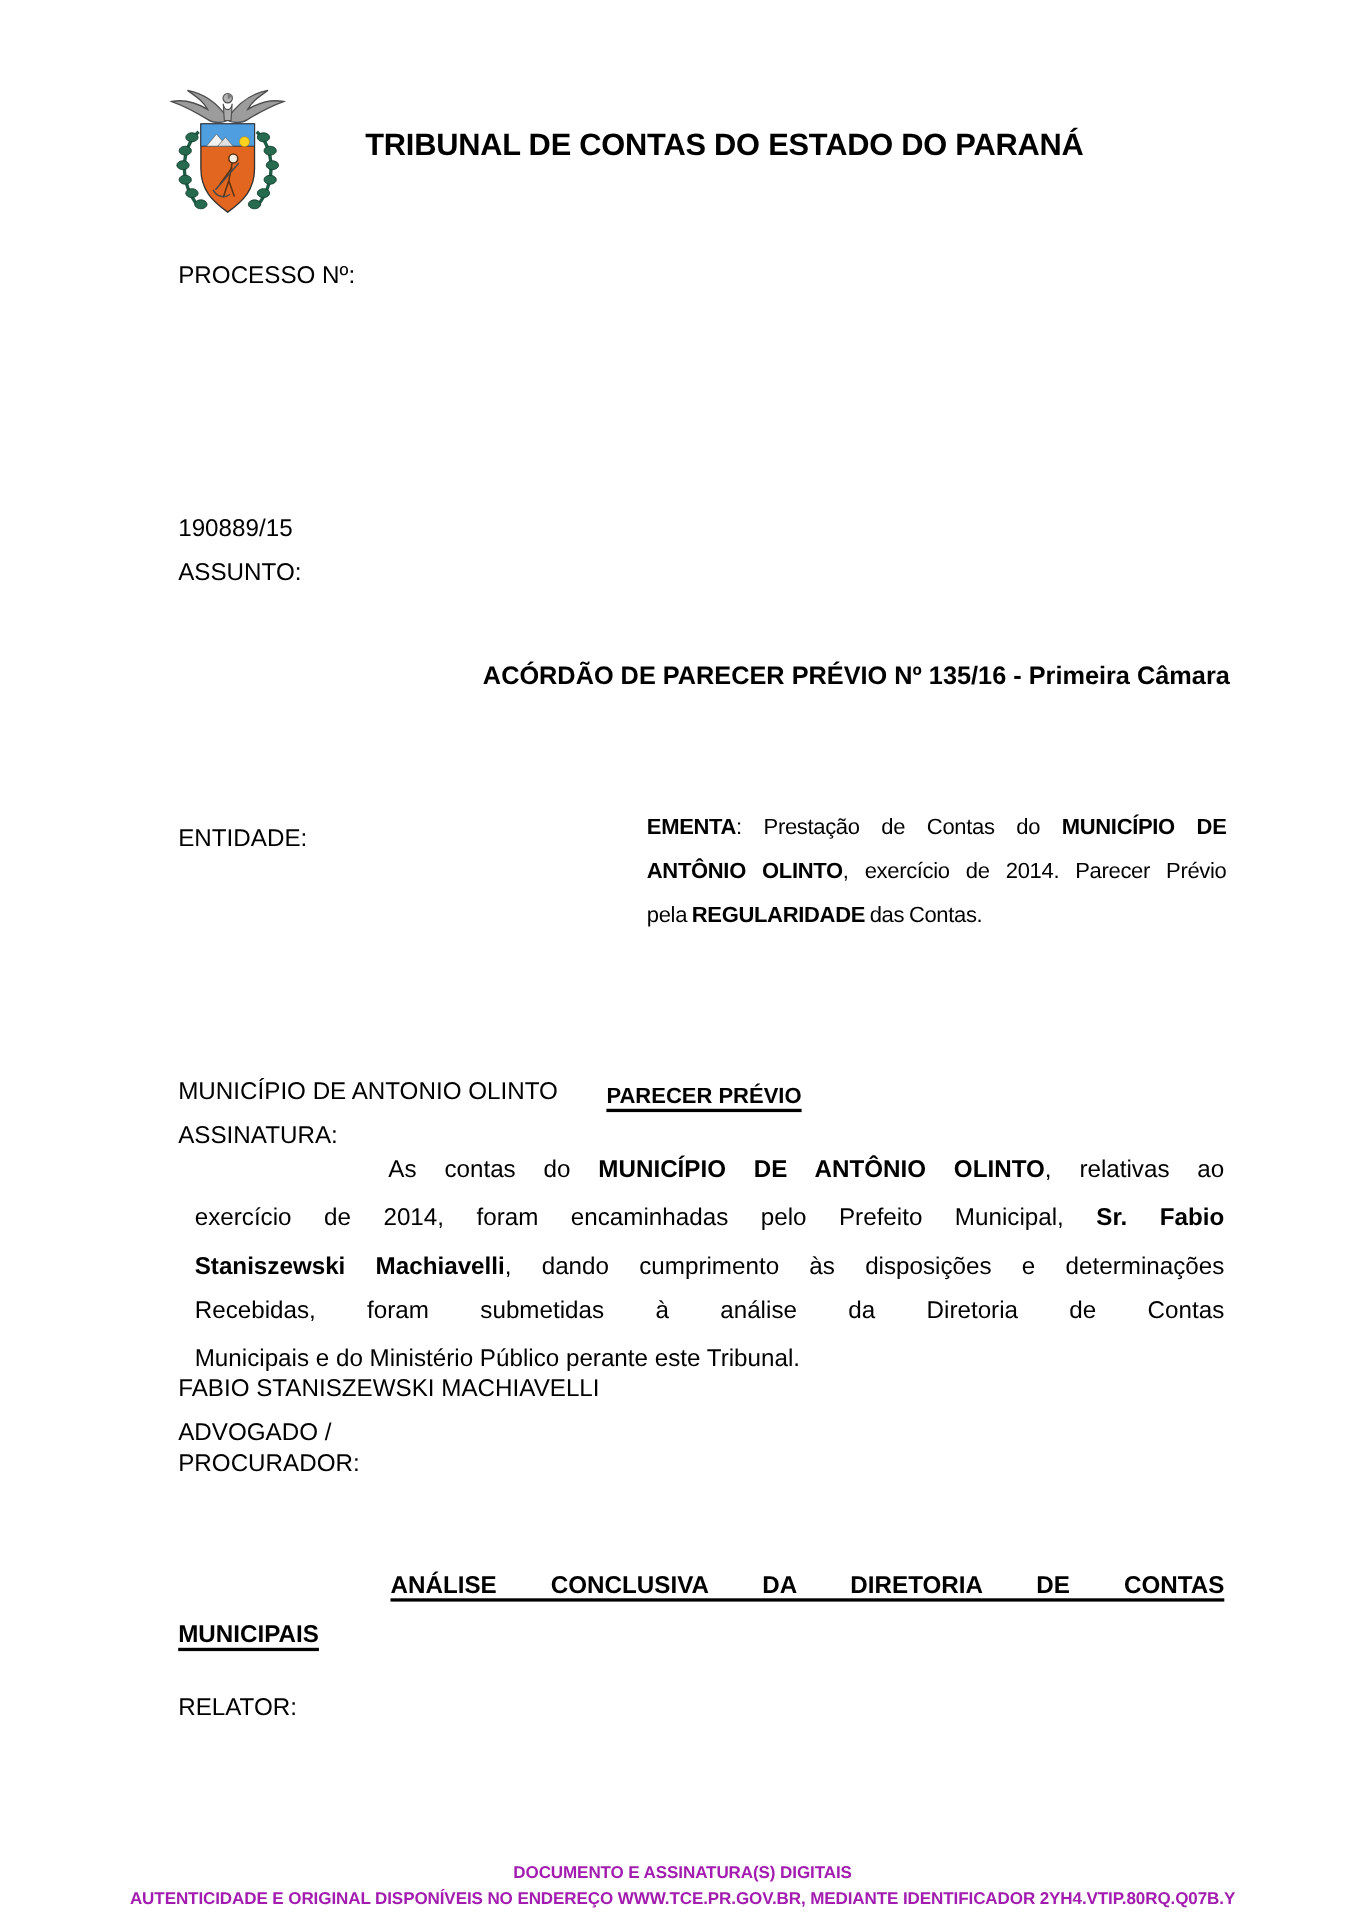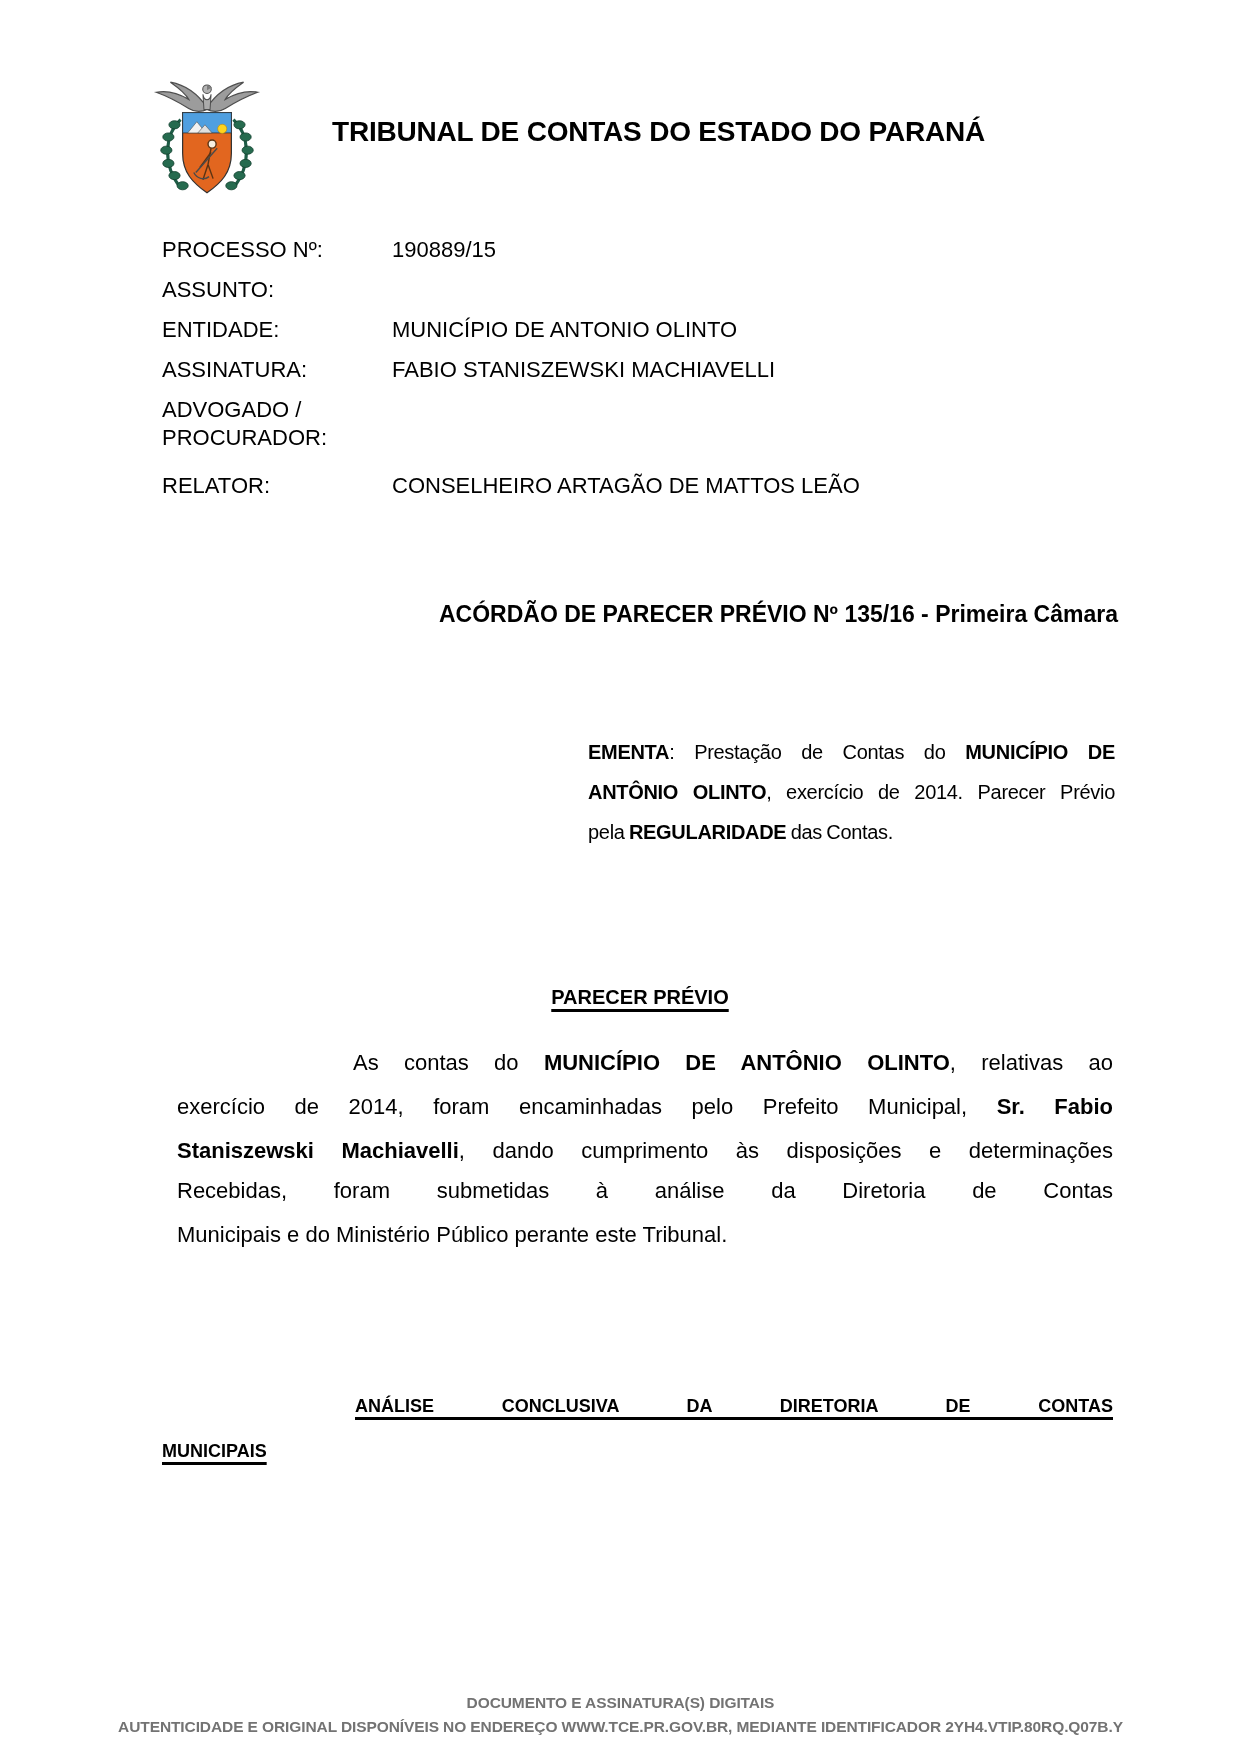--- a/index.html
+++ b/index.html
@@ -10,21 +10,21 @@
     overflow:hidden;
   }
   
   .logo { position:absolute; left:150px; top:74px; width:114px; height:128px; }
   .doc-title {
     position:absolute; left:332px; top:116px;
     font-size:28px; font-weight:700; white-space:nowrap; letter-spacing:-0.2px;text-align:center;
   }
   
   .metadata { position:absolute; left:162px; top:236px; width:956px; font-size:22px; }
-  .mrow { display:flex; margin-bottom:12px; line-height:28px; }
+  .mrow { display:flex; margin-bottom:12px; line-height:28px;flex-direction:column; }
   .mrow:nth-child(5){ margin-bottom:20px; }
   .mlabel { flex:0 0 230px; width:230px; }
   .mvalue { flex:1 1 auto; }
   
   .acordao {
     position:absolute; left:162px; top:600px; width:956px;
     text-align:right; font-weight:700; font-size:23px; line-height:28px;
   }
   .parecer {
     position:absolute; left:162px; top:983px; width:956px;
@@ -35,33 +35,33 @@
   .ementa {
     position:absolute; left:588px; top:732px; width:527px;
     font-size:20px; line-height:40px; letter-spacing:-0.3px; word-spacing:-1px;
   }
   
   .body-par { position:absolute; font-size:22px; line-height:44px; }
   .para1 { left:177px; top:1041px; width:936px; }
   .para1 .tline:first-child { text-indent:176px; }
   .para2 { left:177px; top:1169px; width:936px; }
   .analise {
-    position:absolute; left:162px; top:1384px; width:951px;
-    font-size:18px; line-height:45px; font-weight:400;
+    position:absolute; left:162px; top:1418px; width:951px;
+    font-size:22px; line-height:45px; font-weight:400;
   }
   .analise .tline:first-child { text-indent:193px; }
   .underlined .lineinner { text-decoration:underline; text-decoration-thickness:3px; text-underline-offset:5px; }
   
   .tline { text-align:left; }
   .tline.stretch { text-align:justify; text-align-last:justify; }
   
   .footer {
     position:absolute; left:0; top:1691px; width:1241px;
     text-align:center; font-weight:700; font-size:15.5px; line-height:24px;
-    color:#737373; letter-spacing:-0.1px;
+    color:#a21caf; letter-spacing:-0.1px;
   }
 </style>
 </head>
 <body>
 
 <div class="page">
 
   <div class="logo">
     <svg viewBox="0 0 112 126" width="114" height="128">
 

